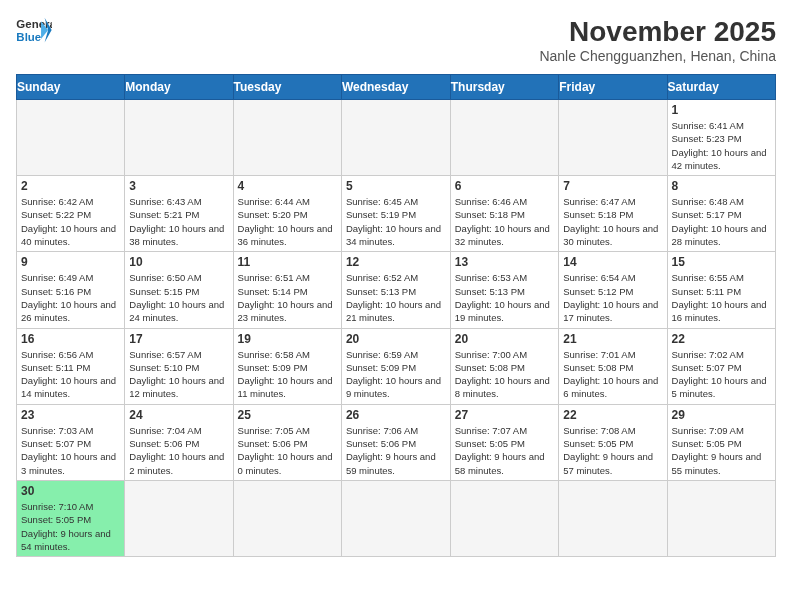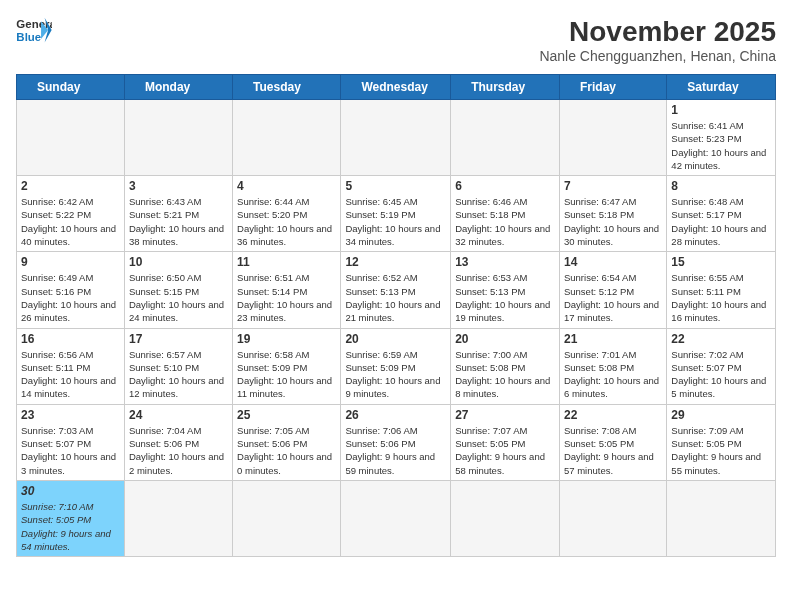--- a/index.html
+++ b/index.html
@@ -40,21 +40,21 @@
     .calendar {
       width: 100%;
       border-collapse: collapse;
       border: 1px solid #ccc;
     }
     .calendar th {
       background: #2272b8;
       color: #fff;
       font-size: 12px;
       font-weight: bold;
-      padding: 5px 20px;
+      padding: 5px 0;
       text-align: left;
       border: 1px solid #1a5a9a;
     }
     .calendar td {
       vertical-align: top;
       border: 1px solid #ccc;
       padding: 3px 4px;
       font-size: 10px;
       color: #333;
       width: 110px;
@@ -73,22 +73,21 @@
     }
     .day-info {
       font-size: 9.5px;
       color: #333;
       line-height: 1.4;
     }
     .last-row td {
       background: #f5f5f5;
     }
     .last-row td.has-day {
-      background: #7dd3fc;
-      font-style: italic;
+      background: #86efac;
     }
   </style>
 </head>
 <body>
 
 <div class="header">
   <div class="logo">
     <svg class="logo-icon" viewBox="0 0 40 34">
       <text x="0" y="14" font-size="13" font-weight="bold" fill="#333" font-family="Arial">General</text>
       <text x="0" y="28" font-size="13" font-weight="bold" fill="#1a7abf" font-family="Arial">Blue</text>

